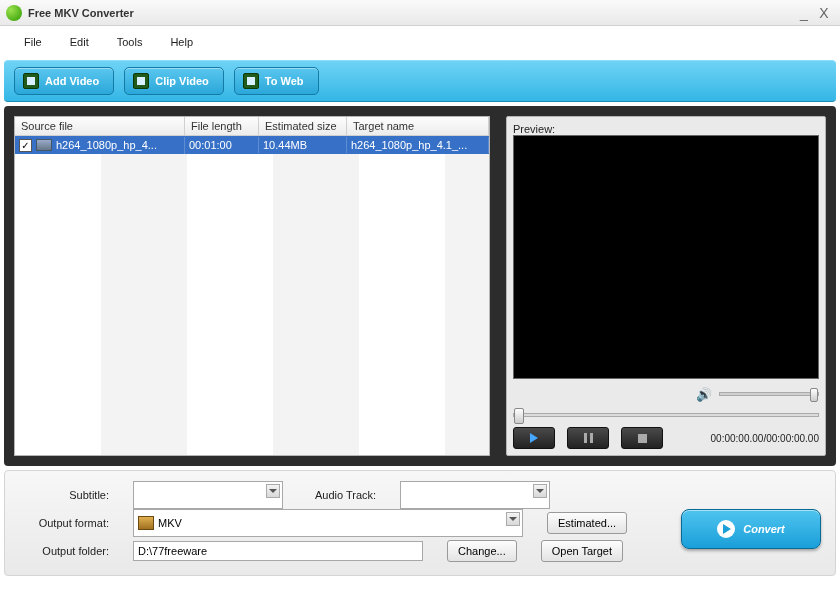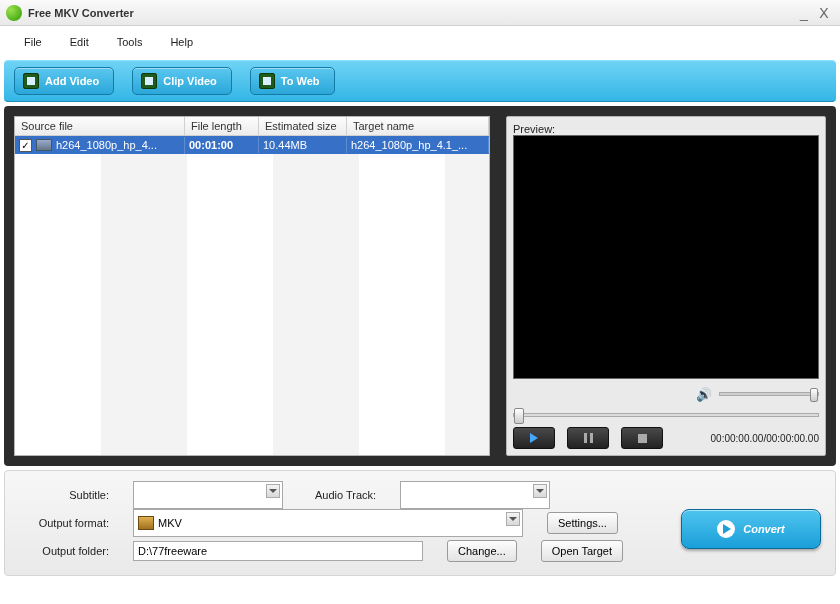--- a/index.html
+++ b/index.html
@@ -6,36 +6,36 @@
 body { width: 840px; height: 604px; background: #fff; overflow: hidden; }
 
 .titlebar { height: 26px; background: linear-gradient(#fafafa,#e9e9e9); border-bottom: 1px solid #d0d0d0; display: flex; align-items: center; padding: 0 6px; }
 .titlebar .logo { width: 16px; height: 16px; border-radius: 50%; background: radial-gradient(circle at 30% 30%, #9be24f, #2e9a00); margin-right: 6px; }
 .titlebar .title { font-weight: bold; color: #333; flex: 1; }
 .titlebar .winbtn { width: 20px; text-align: center; color: #666; font-size: 14px; cursor: pointer; }
 
 .menubar { height: 26px; display: flex; align-items: center; padding: 16px 10px; background: #fff; }
 .menubar .item { padding: 4px 14px; color: #222; cursor: pointer; }
 
-.toolbar { height: 42px; background: linear-gradient(#6fd3f5,#34b6e6); border-top: 1px solid #8ee0ff; border-bottom: 1px solid #1c8db6; display: flex; align-items: center; padding: 17px 10px; gap: 18px; border-radius: 4px; margin: 2px 4px 0 4px; }
+.toolbar { height: 42px; background: linear-gradient(#6fd3f5,#34b6e6); border-top: 1px solid #8ee0ff; border-bottom: 1px solid #1c8db6; display: flex; align-items: center; padding: 17px 10px; gap: 10px; border-radius: 4px; margin: 2px 4px 0 4px; }
 .toolbtn { height: 28px; padding: 0 14px 0 8px; background: linear-gradient(#5ac7ef,#2aa7d9); border: 1px solid #147aa6; border-radius: 5px; color: #fff; font-weight: bold; display: flex; align-items: center; gap: 6px; cursor: pointer; box-shadow: inset 0 1px 0 rgba(255,255,255,.4); }
 .toolbtn .ticon { width: 16px; height: 16px; background: #215b1c; border: 1px solid #0b3a08; border-radius: 2px; position: relative; }
 .toolbtn .ticon::after { content:""; position:absolute; inset:3px; background:#d8f0ff; }
 
 .workspace { margin: 4px 4px 0 4px; background: #2c2c2c; padding: 10px; border-radius: 4px; display: flex; gap: 16px; height: 360px; }
 
 .filepanel { flex: 1; background: #ef4444; border: 1px solid #b5b5b5; display: flex; flex-direction: column; }
 .thead { display: flex; background: linear-gradient(#fdfdfd,#ececec); border-bottom: 1px solid #cfcfcf; }
 .thead .th { padding: 3px 6px; border-right: 1px solid #d0d0d0; color: #333; }
 .th.c1 { width: 170px; } .th.c2 { width: 74px; } .th.c3 { width: 88px; } .th.c4 { flex: 1; }
 .tbody { flex: 1; background: repeating-linear-gradient(to right, #fff 0 86px, #f3f3f3 86px 172px); }
 .trow { display: flex; background: #3670c7; color: #fff; align-items: center; height: 18px; }
 .trow .td { padding: 2px 4px; border-right: 1px solid rgba(255,255,255,.2); overflow: hidden; white-space: nowrap; text-overflow: ellipsis; }
 .td.c1 { width: 170px; display:flex; align-items:center; gap:4px; }
-.td.c2 { width: 74px; font-weight: bold; } .td.c3 { width: 88px; } .td.c4 { flex: 1; }
+.td.c2 { width: 74px; } .td.c3 { width: 88px; } .td.c4 { flex: 1; }
 .chk { width: 13px; height: 13px; background:#fff; border:1px solid #555; display:flex; align-items:center; justify-content:center; color:#000; font-size:10px; }
 .ficon { width: 16px; height: 12px; background: linear-gradient(#9ac, #678); border:1px solid #456; }
 
 .preview { width: 320px; background: #eaeaea; border: 1px solid #b5b5b5; border-radius: 2px; display: flex; flex-direction: column; padding: 6px; }
 .preview .plabel { color: #222; margin-bottom: 0; }
 .screen { flex: 1; background: #000; border: 1px solid #666; }
 .volrow { height: 22px; display:flex; align-items:center; justify-content:flex-end; gap:6px; margin-top:4px; }
 .speaker { color:#333; font-size:13px; }
 .slider { width: 100px; height: 4px; background: #cfcfcf; border:1px solid #aaa; position:relative; }
 .slider .thumb { position:absolute; right:0; top:-5px; width:8px; height:14px; background:linear-gradient(#fff,#ccc); border:1px solid #888; border-radius:2px; }
@@ -164,21 +164,21 @@
     <div style="width:150px"></div>
   </div>
   <div class="row">
     <label>Output format:</label>
     <div class="combo" style="width:390px">
       <div class="mkvicon"></div>
       <span>MKV</span>
       <div class="arrow"></div>
     </div>
     <div class="btn">
-        <span>Settings...</span>
+        <span>Estimated...</span>
       </div>
     <div style="flex:1"></div>
     <div class="convert" style="position:relative; top:6px;">
       <div class="cicon"></div>
       <span>Convert</span>
     </div>
   </div>
   <div class="row">
     <label>Output folder:</label>
     <div class="textin" style="width:290px">

